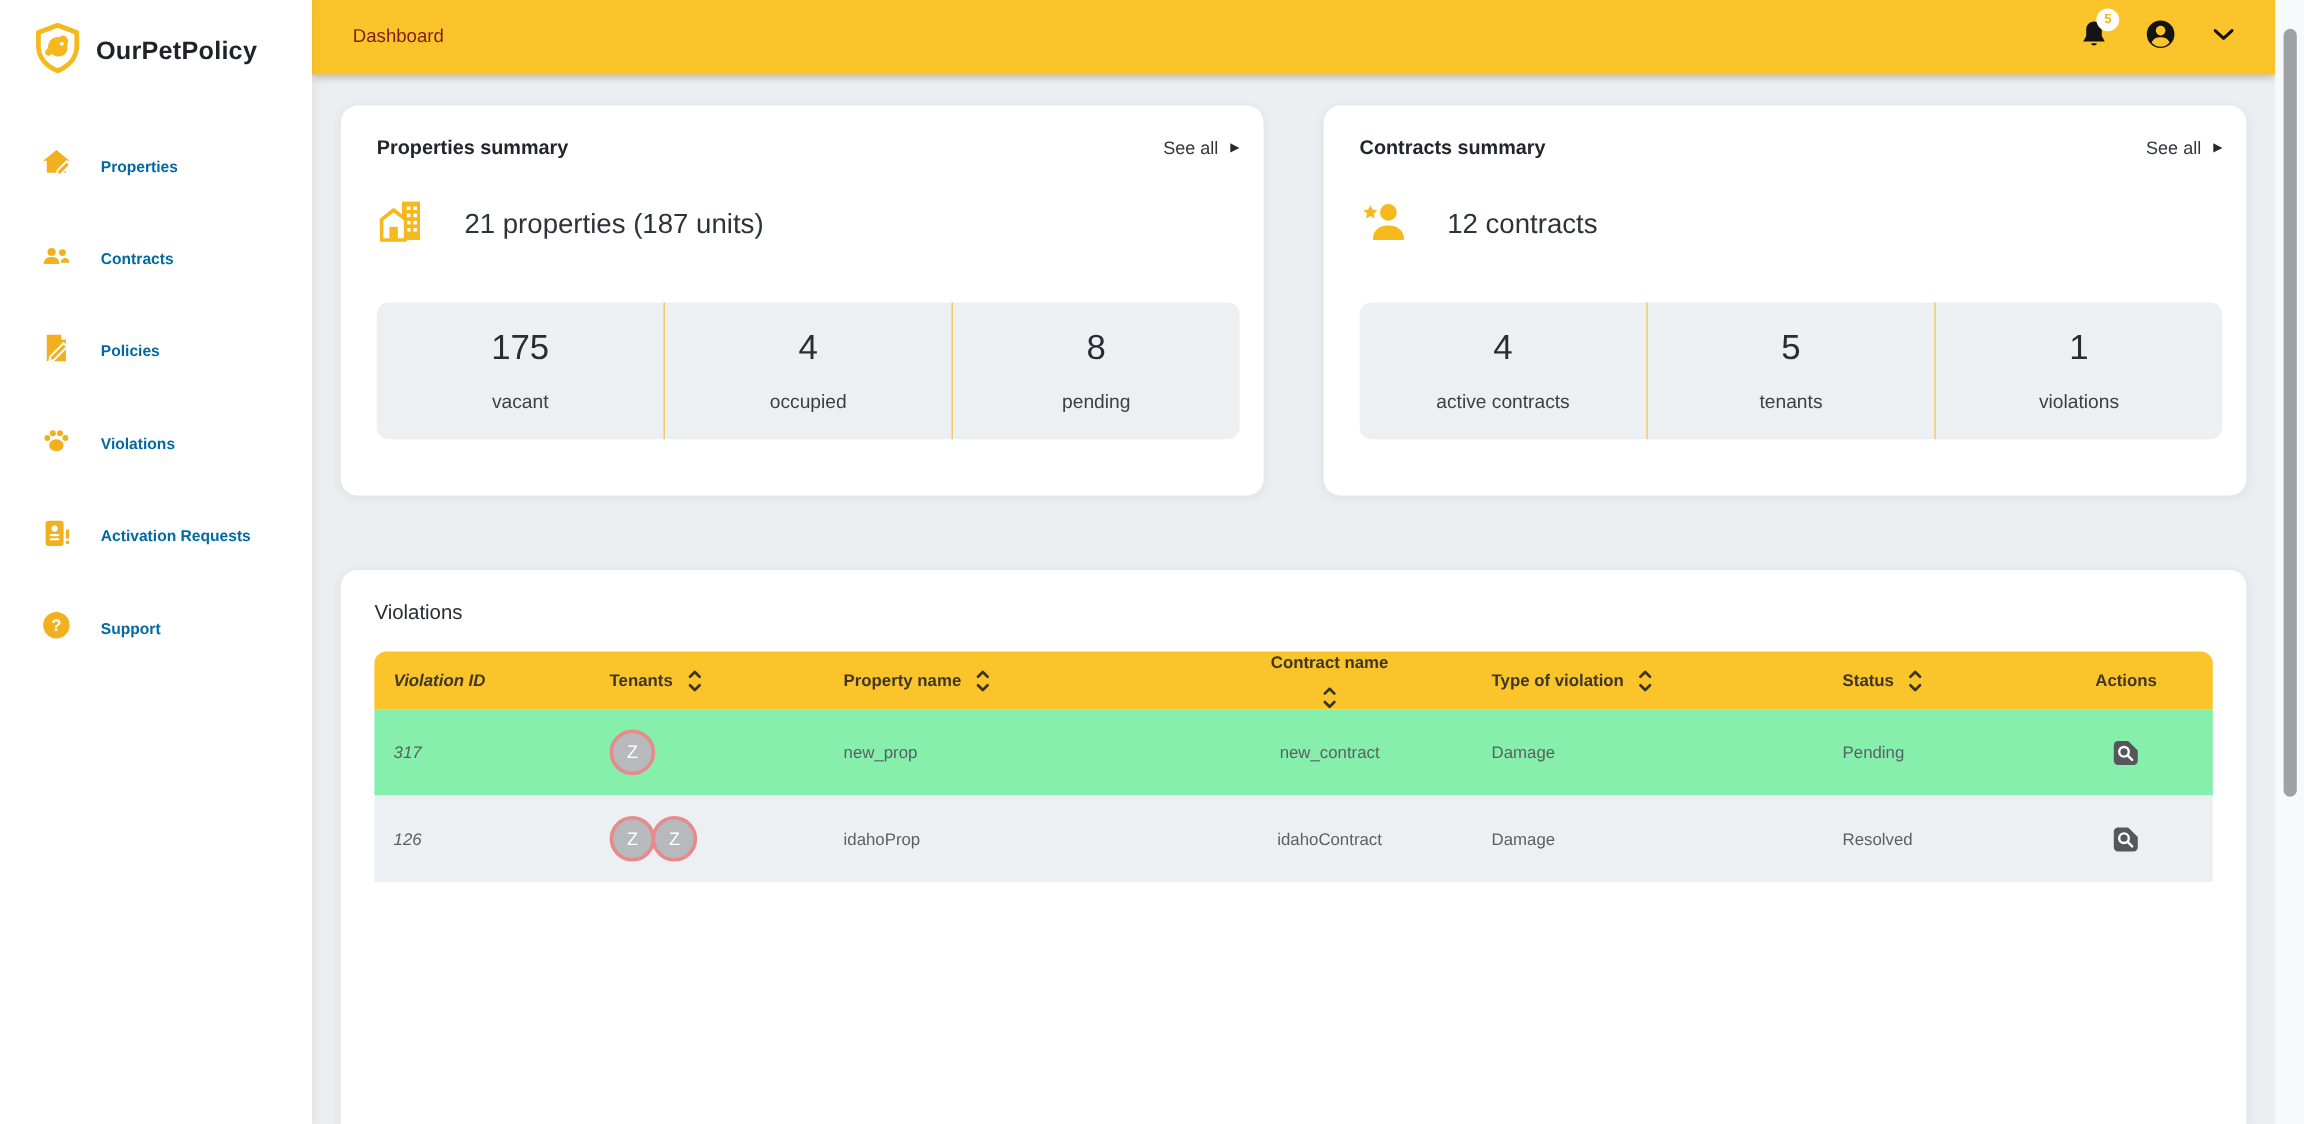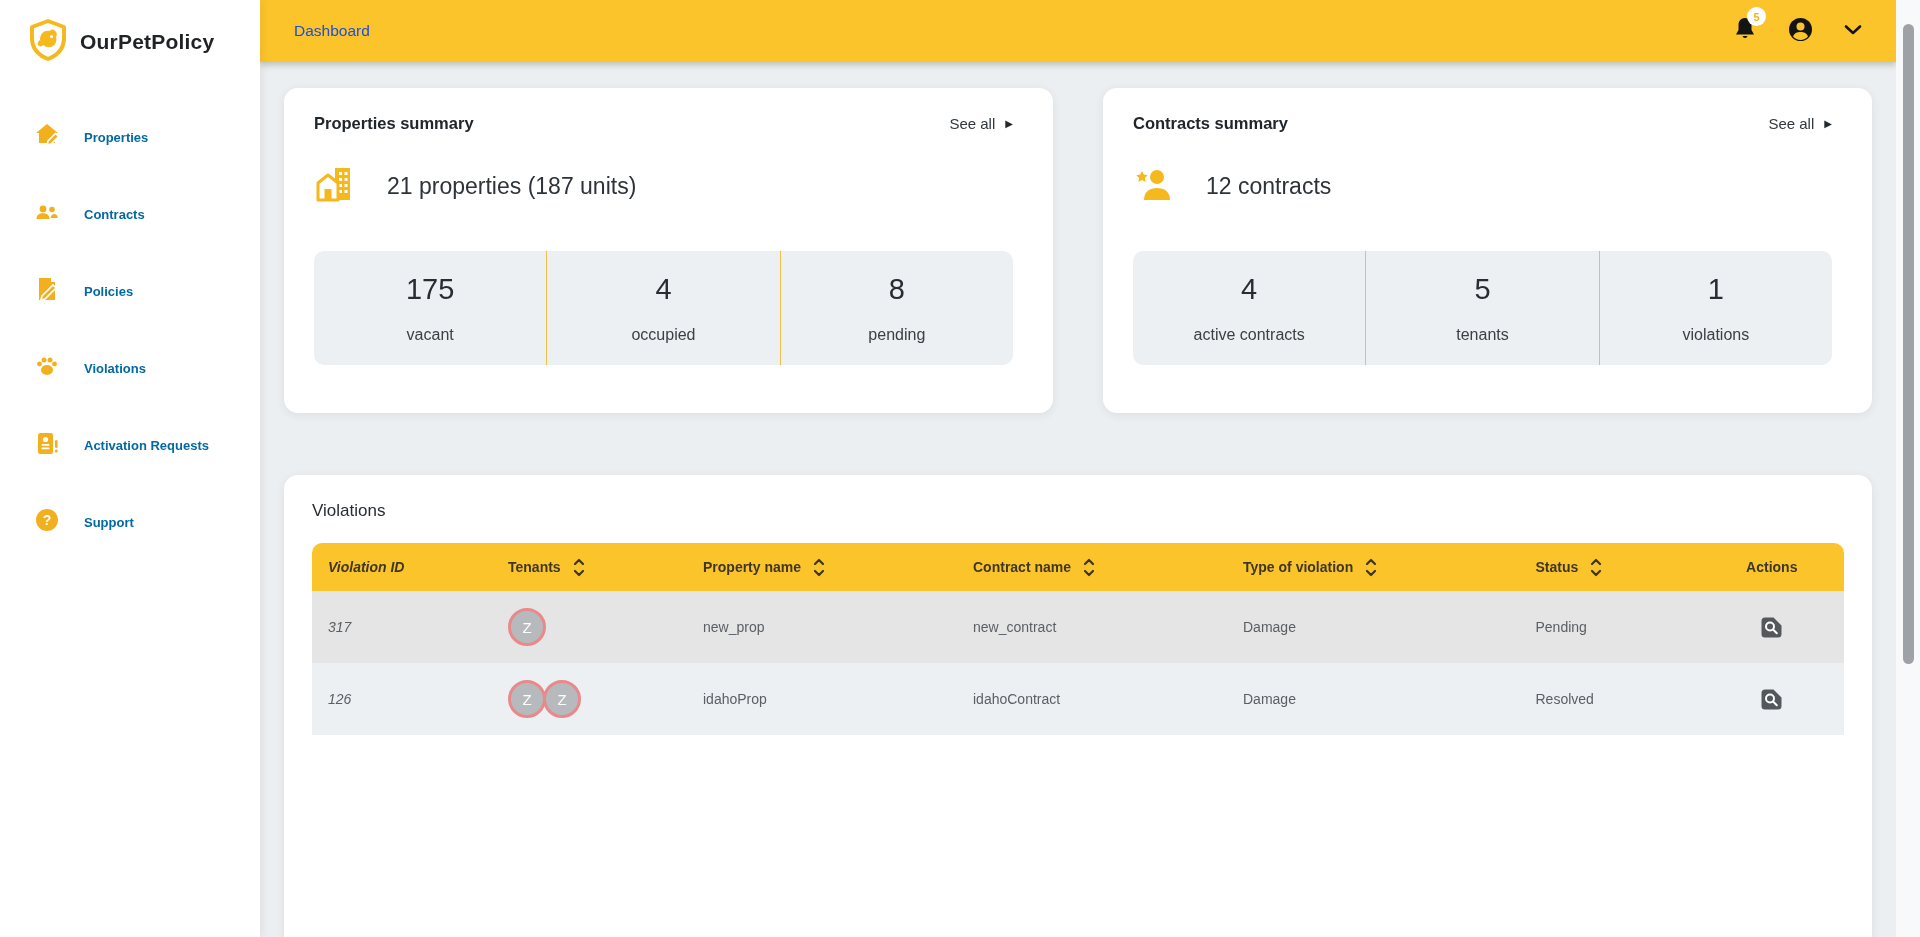--- a/index.html
+++ b/index.html
@@ -22,21 +22,21 @@
     padding-left:34px; height:30px; margin-bottom:47px; cursor:pointer;
   }
   .nav-item .nav-label { font-size:13px; font-weight:600; color:#0369a1; }
 
   
   .topbar {
     position:absolute; left:260px; top:0; right:24px; height:62px;
     background:#FBC42A; display:flex; align-items:center;
     padding:0 34px; box-shadow:0 3px 6px rgba(60,50,10,.25); z-index:5;
   }
-  .topbar-title { font-size:15.5px; color:#1d4ed8; }
+  .topbar-title { font-size:15.5px; color:#7f1d1d; }
   .topbar-right { margin-left:auto; display:flex; align-items:center; gap:30px; }
   .bell-wrap { position:relative; cursor:pointer; }
   .badge {
     position:absolute; top:-9px; right:-9px; width:19px; height:19px;
     background:#ffffff; border-radius:50%; display:flex; align-items:center;
     justify-content:center; font-size:11px; font-weight:700; color:#F0B41E;
   }
 
   
   .scroll-rail {
@@ -52,21 +52,21 @@
   .main {
     position:absolute; left:260px; top:62px; right:24px; bottom:0;
     padding:26px 24px 0 24px; display:flex; flex-direction:column; gap:62px;
     overflow:hidden;
   }
   .summary-row { display:flex; gap:50px; }
   .card {
     background:#ffffff; border-radius:14px;
     box-shadow:0 2px 10px rgba(30,45,60,.08);
   }
-  .summary-card { flex:1; padding:26px 40px 40px 30px; height:325px; }
+  .summary-card { flex:1; padding:26px 20px 40px 30px; height:325px; }
   .card-head { display:flex; align-items:center; justify-content:space-between; }
   .card-title { font-size:16.5px; font-weight:700; color:#20262c; }
   .see-all { display:flex; align-items:center; gap:10px; cursor:pointer; }
   .see-all-label { font-size:15px; color:#30373d; }
   .see-all-arrow { font-size:10px; color:#24292e; }
   .headline { display:flex; align-items:center; gap:18px; margin-top:30px; }
   .headline-text { font-size:23px; color:#2d3339;margin-left:13px; }
   .stats {
     margin-top:42px; background:#EDF0F2; border-radius:10px;
     display:flex; height:114px;
@@ -78,27 +78,27 @@
 
   
   .violations-card { flex:1; padding:26px 28px; margin-bottom:-14px; }
   .violations-title { font-size:17px; color:#272d33; margin-bottom:22px; }
   .vtable { width:100%; }
   .vhead {
     background:#FBC42A; border-radius:10px 10px 0 0; height:48px;
     display:flex; align-items:center; padding:0 16px;
   }
   .vrow { height:72px; display:flex; align-items:center; padding:0 16px; font-size:14px; color:#595f64; }
-  .vrow.odd  { background:#e5e5e5; }
+  .vrow.odd  { background:#86efac; }
   .vrow.even { background:#EDF0F3; }
   .col { display:flex; align-items:center; gap:12px; }
   .col-id       { width:12%;font-style:italic; }
   .col-tenants  { width:13%; }
   .col-property { width:18%; }
-  .col-contract { width:18%; }
+  .col-contract { width:18%;flex-direction:column; }
   .col-type     { width:19.5%; }
   .col-status   { width:12%; }
   .col-actions  { width:7.5%; justify-content:center; }
   .vhead .hlabel { font-size:14px; font-weight:600; color:#3E3726; }
   .sort-icon { display:inline-flex; cursor:pointer; }
   .avatar {
     width:38px; height:38px; border-radius:50%; background:#B7BABD;
     border:3px solid #E8898B; color:#ffffff; font-size:15px;
     display:inline-flex; align-items:center; justify-content:center;
   }

